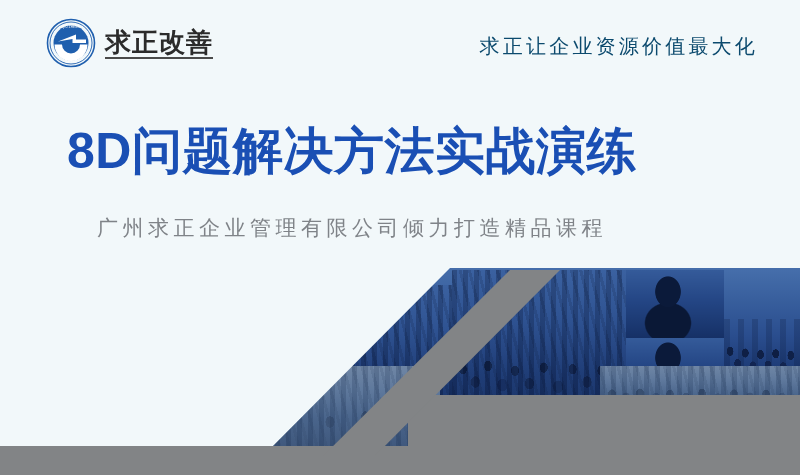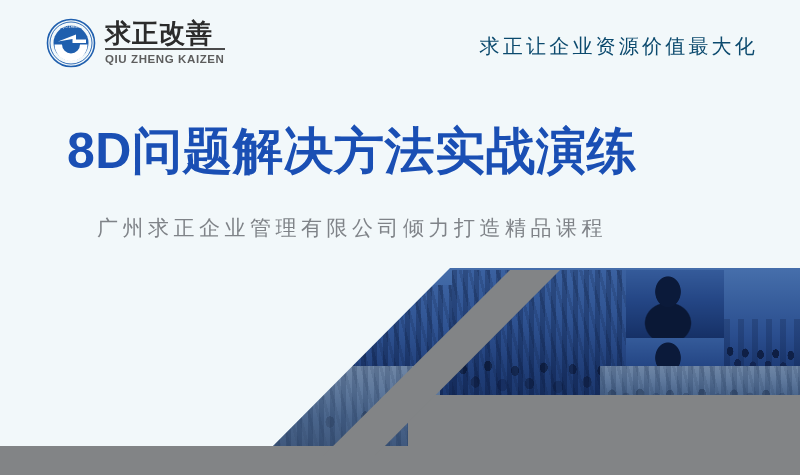--- a/index.html
+++ b/index.html
@@ -341,21 +341,20 @@
           <circle cx="25" cy="25" r="17.5" fill="#1f5fae"></circle>
           <path d="M8.5 26.5 A16.5 16.5 0 0 0 41.5 26.5 L34 26.5 A9 9 0 0 1 16 26.5 Z" fill="#ffffff"></path>
           <path d="M12 23.5 L30 16.5 L30 21.5 L40 21.5 L40 25 L26.5 25 L26.5 21 Z" fill="#ffffff"></path>
           <path d="M25 3.2 a21.8 21.8 0 0 1 0 0" fill="none" stroke="#ffffff" stroke-width="0.8"></path>
           <text x="25" y="9.6" text-anchor="middle" font-family="Liberation Sans, sans-serif" font-size="2.9" fill="#ffffff" letter-spacing="0.2">QIU ZHENG</text>
           <text x="25" y="44.6" text-anchor="middle" font-family="Liberation Sans, sans-serif" font-size="2.9" fill="#ffffff" letter-spacing="0.2">KAIZEN</text>
         </svg>
       </div>
       <div class="logo-text">
         <div class="logo-cn">求正改善</div>
-        <div class="logo-en">QIU ZHENG KAIZEN</div>
       </div>
     </div>
 
     <div class="header-tagline">求正让企业资源价值最大化</div>
   </div>
 
   <div class="title-zone">
     <div class="main-title">8D问题解决方法实战演练</div>
     <div class="sub-title">广州求正企业管理有限公司倾力打造精品课程</div>
   </div>

